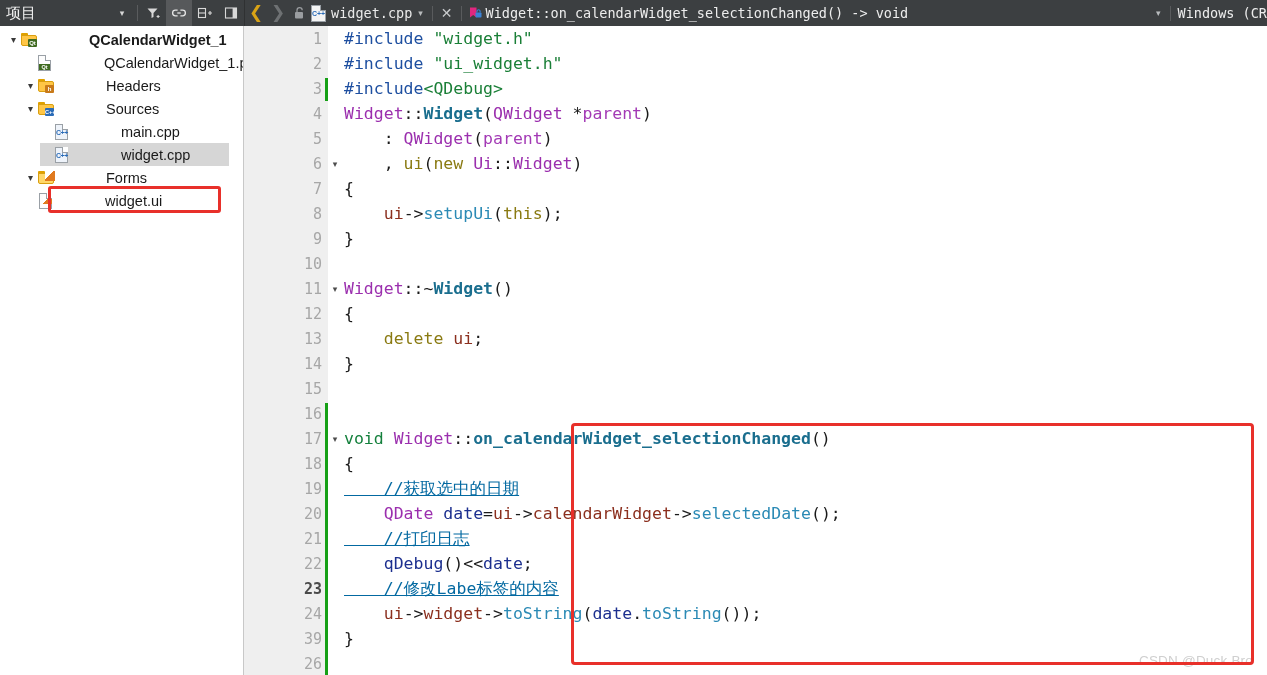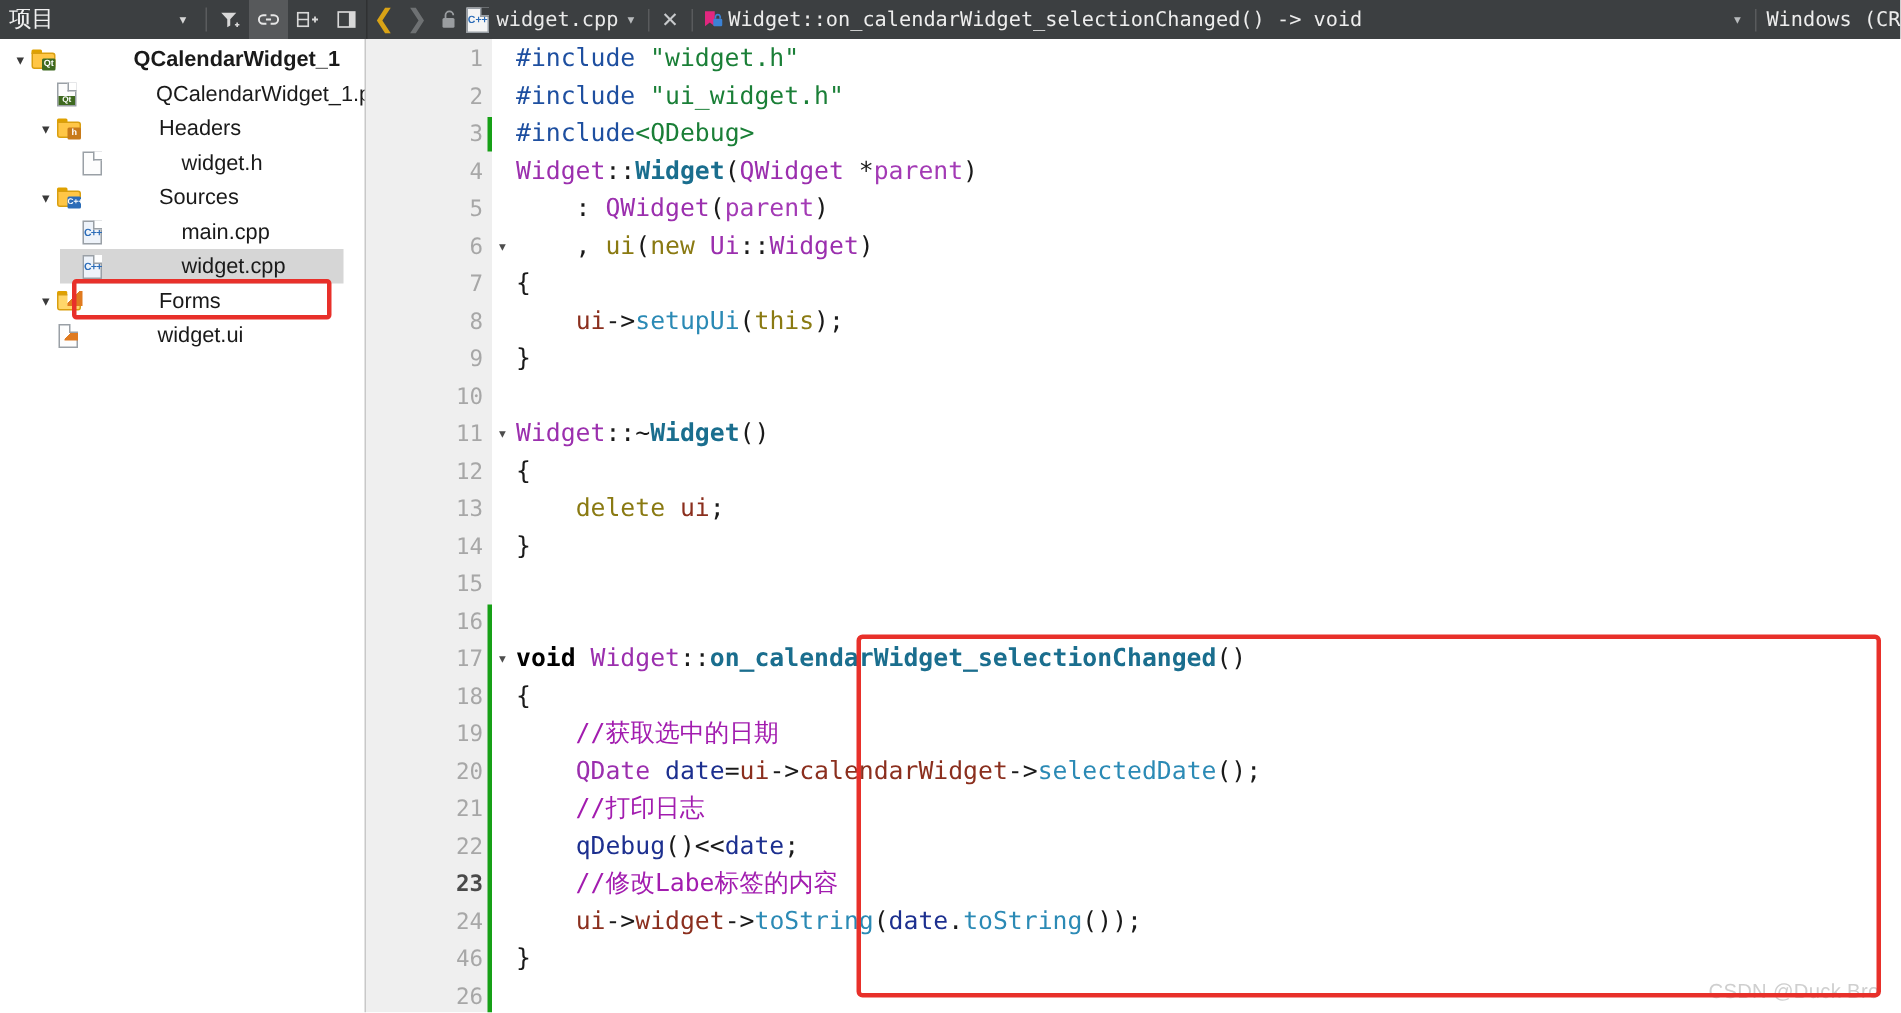--- a/index.html
+++ b/index.html
@@ -152,22 +152,22 @@
   
   .k-pre   { color:#1e4fa0; }            
   .k-str   { color:#1a7f37; }            
   .k-type  { color:#9b2fae; }            
   .k-fn    { color:#1a6e8e; font-weight:bold; }  
   .k-call  { color:#2b8ab5; }            
   .k-var   { color:#8b2f1e; }            
   .k-var2  { color:#1c2f8f;margin-top:12px; }            
   .k-param { color:#a33ab5; }            
   .k-kw    { color:#8a7a12; }            
-  .k-void  { color:#000000;font-weight:bold; }
-  .k-cmt   { color:#a21caf; }            
+  .k-void  { color:#15803d; }
+  .k-cmt   { color:#0369a1;text-decoration:underline; }            
   .k-op    { color:#1a1a1a; }
 
   .code-hl {
     position:absolute; border:3px solid #e8302a; border-radius:4px;
     pointer-events:none; z-index:4;
   }
 
   .watermark {
     position:absolute; right:14px; bottom:7px; color:#cfcfcf; font-size:13.5px;
     font-family:"Liberation Sans", sans-serif; letter-spacing:0.2px;
@@ -272,25 +272,20 @@
           </div>
           <div class="node" style="padding-left: 23px;">
             <span class="chev">▾</span>
             <span class="folder">
               <span class="tab"></span>
               <span class="bodyf"></span>
               <span class="badge h">h</span>
             </span>
             <span class="node-label">Headers</span>
           </div>
-          <div class="node" style="padding-left: 40px;">
-            <span class="chev blank">·</span>
-            <span class="doc"></span>
-            <span class="node-label">widget.h</span>
-          </div>
           <div class="node" style="padding-left: 23px;">
             <span class="chev">▾</span>
             <span class="folder">
               <span class="tab"></span>
               <span class="bodyf"></span>
               <span class="badge cpp">C++</span>
             </span>
             <span class="node-label">Sources</span>
           </div>
           <div class="node" style="padding-left: 40px;">
@@ -398,21 +393,21 @@
             <div class="gut-row">
               <span class="lnum">22</span>
             </div>
             <div class="gut-row">
               <span class="lnum cur">23</span>
             </div>
             <div class="gut-row">
               <span class="lnum">24</span>
             </div>
             <div class="gut-row">
-              <span class="lnum">46</span>
+              <span class="lnum">39</span>
             </div>
             <div class="gut-row">
               <span class="lnum">26</span>
             </div>
           </div>
       <div class="chgbar" style="background: rgb(22, 160, 22); top: 52px; height: 23px; left: 81px;"></div>
           <div class="chgbar" style="background: rgb(22, 160, 22); top: 377px; height: 273px; left: 81px;"></div>
         </div>
       <div class="code">
         <div id="code-rows">

